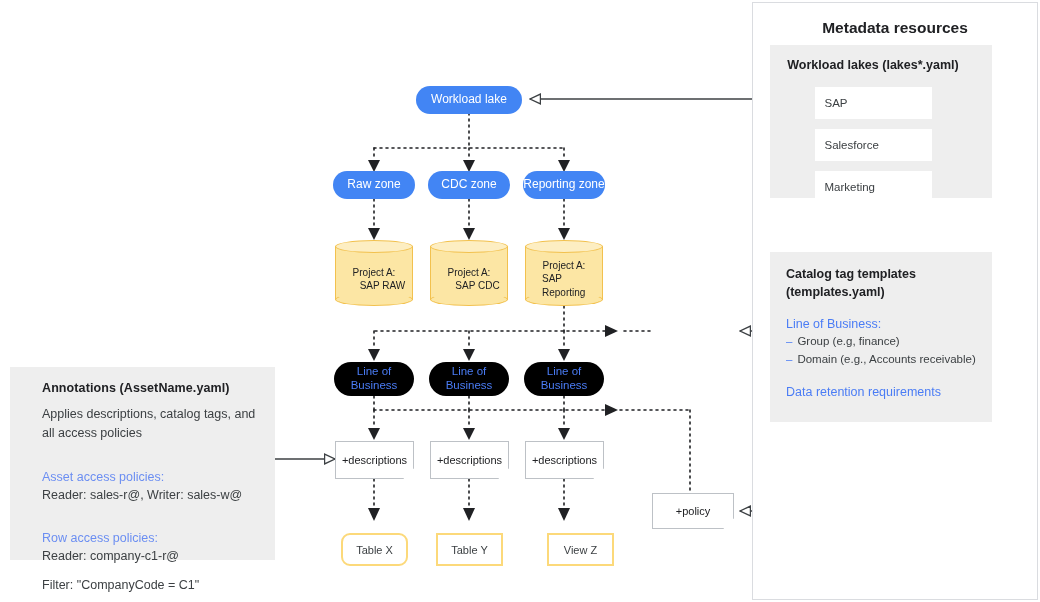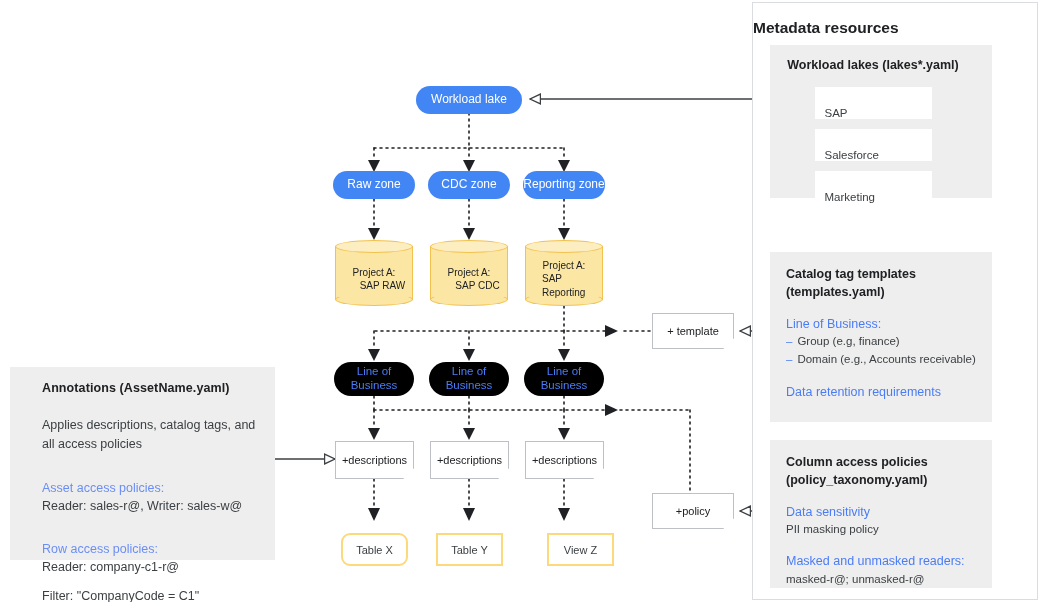--- a/index.html
+++ b/index.html
@@ -27,56 +27,57 @@
   #annotations-panel {
     left: 10px; top: 367px; width: 265px; height: 193px;
     padding: 14px 16px 0 32px;
   }
   .ann-title {
     font-size: 12.5px; font-weight: bold; color: #202124;
     letter-spacing: .1px;
   }
   .ann-para {
     font-size: 12.5px; color: #3c4043; line-height: 1.5;
-    margin-top: 21px;
+    margin-top: 10px;
   }
   .ann-head {
     font-size: 12.5px; color: #6b8ef2; margin-top: 25px; line-height: 1.45;
   }
   .ann-sub {
     font-size: 12.5px; color: #3c4043; line-height: 1.45;
   }
   .ann-filter {
     font-size: 12.5px; color: #3c4043; margin-top: 13px;
   }
 
   
   #metadata-card {
     position: absolute;
     left: 752px; top: 2px; width: 286px; height: 598px;
     background: #ffffff;
     border: 1px solid #dadce0;
   }
   #metadata-title {
+    text-align: center;
     font-size: 15.5px; font-weight: bold; color: #202124;
     margin-top: 16px;
   }
   #lakes-box {
     left: 770px; top: 45px; width: 222px; height: 153px;
     padding: 12px 16px 0 0;
   }
   .box-title {
     font-size: 12.5px; font-weight: bold; color: #202124;
     text-align: center; line-height: 1.35;
   }
   .lake-item {
     margin: 10px auto 0 auto;
     width: 117px; height: 32px;
     background: #ffffff;
-    display: flex; align-items: flex-end;
+    display: flex; align-items: center;
     padding-left: 10px;
     font-size: 11.5px; color: #3c4043;
   }
   .lake-item.first { margin-top: 13px; }
 
   #templates-box {
     left: 770px; top: 252px; width: 222px; height: 170px;
     padding: 14px 16px 0 16px;
   }
   #policies-box {
@@ -306,24 +307,20 @@
   <div class="cyl" style="left:525px; top:240px;">
     <div class="body"></div>
     <div class="bottom"></div>
     <div class="top"></div>
     <div class="label">
       <span>Project A:</span>
       <b>SAP Reporting</b>
     </div>
   </div>
 
-  <div class="note" style="left:652px; top:313px; width:82px; height:36px;">
-    <span>+ template</span>
-    <span class="fold"></span>
-  </div>
 
   <div class="pill-light" style="left:334px; top:362px; width:80px; height:34px;">
     <span>Line of Business</span>
   </div>
   <div class="pill-light" style="left:429px; top:362px; width:80px; height:34px;">
     <span>Line of Business</span>
   </div>
   <div class="pill-light" style="left:524px; top:362px; width:80px; height:34px;">
     <span>Line of Business</span>
   </div>
@@ -391,22 +388,14 @@
       <span class="bullet-dash">–</span>
       <span>Group (e.g, finance)</span>
     </div>
     <div class="bullet-row">
       <span class="bullet-dash">–</span>
       <span>Domain (e.g., Accounts receivable)</span>
     </div>
     <div class="blue-head">Data retention requirements</div>
   </div>
 
-  <div class="panel-gray" id="policies-box">
-    <div class="box-head-left">Column access policies</div>
-    <div class="box-head-left">(policy_taxonomy.yaml)</div>
-    <div class="blue-head">Data sensitivity</div>
-    <div class="plain-sub">PII masking policy</div>
-    <div class="blue-head">Masked and unmasked readers:</div>
-    <div class="plain-sub">masked-r@; unmasked-r@</div>
-  </div>
 
 </div>
 
 </body></html>

